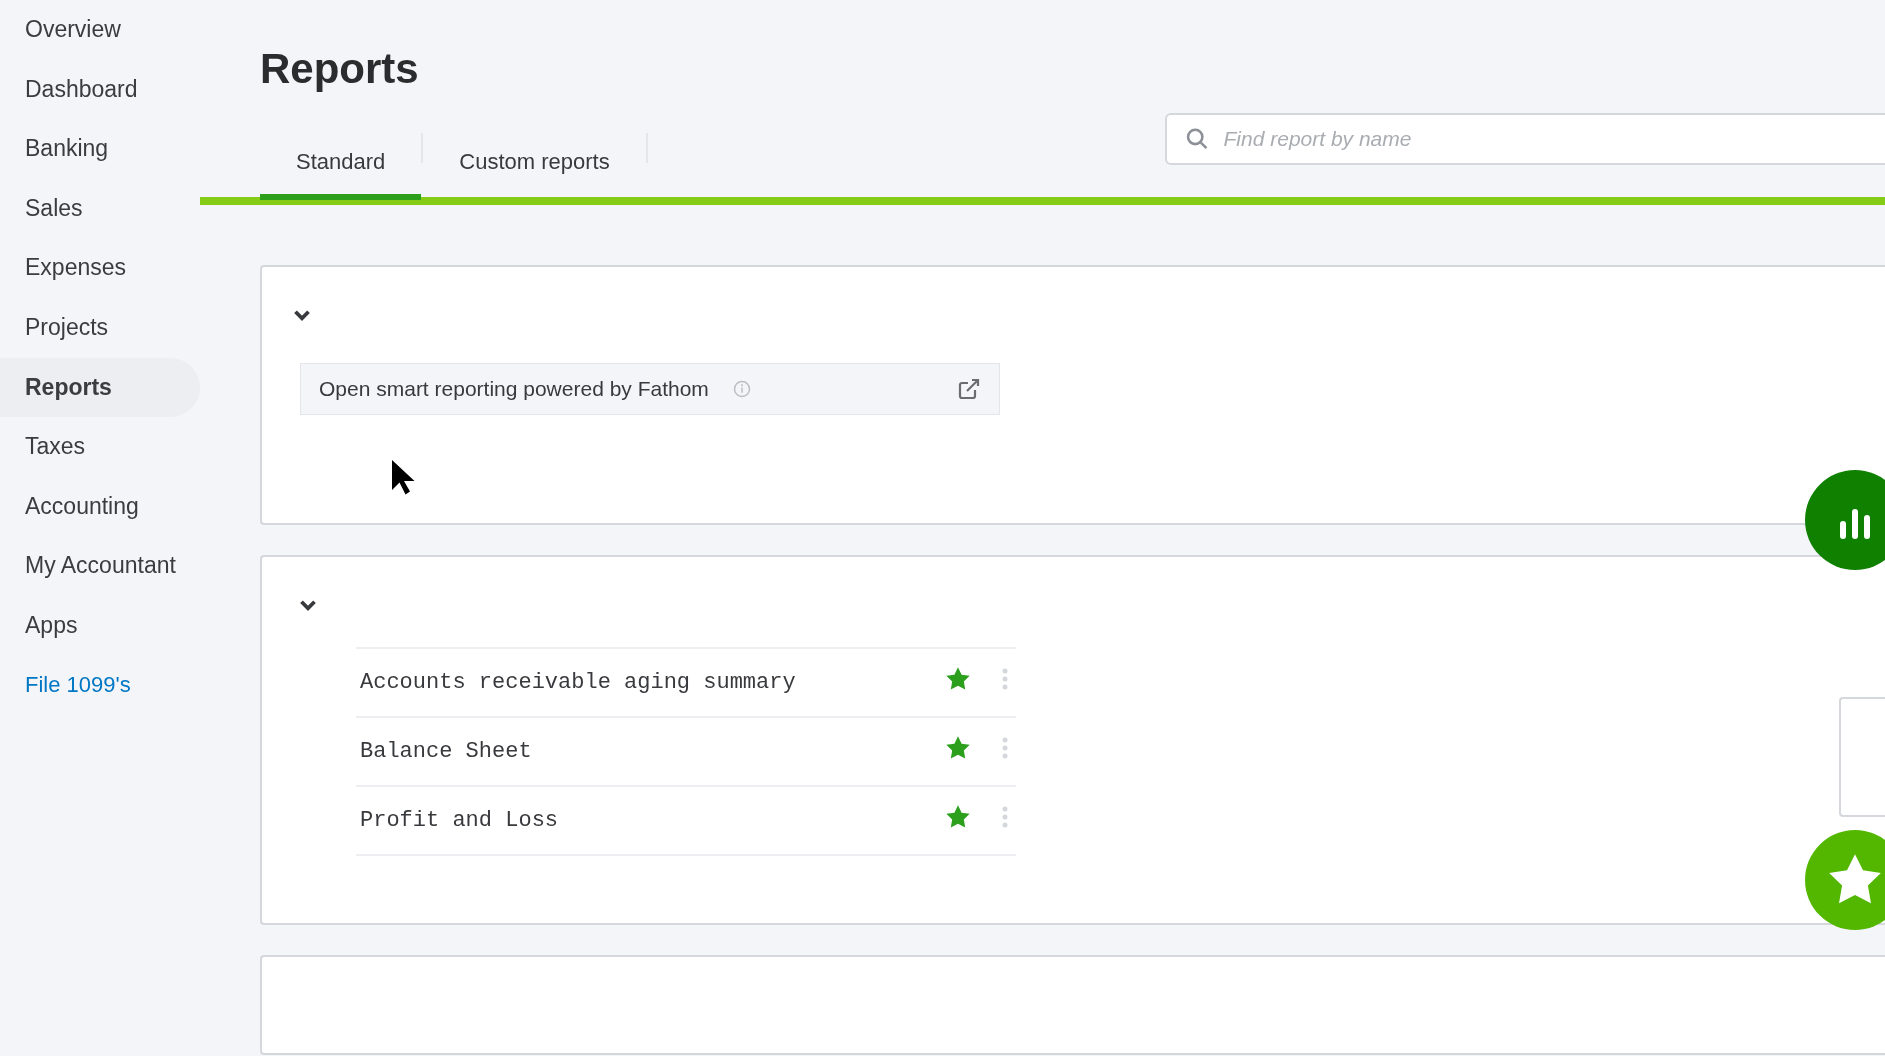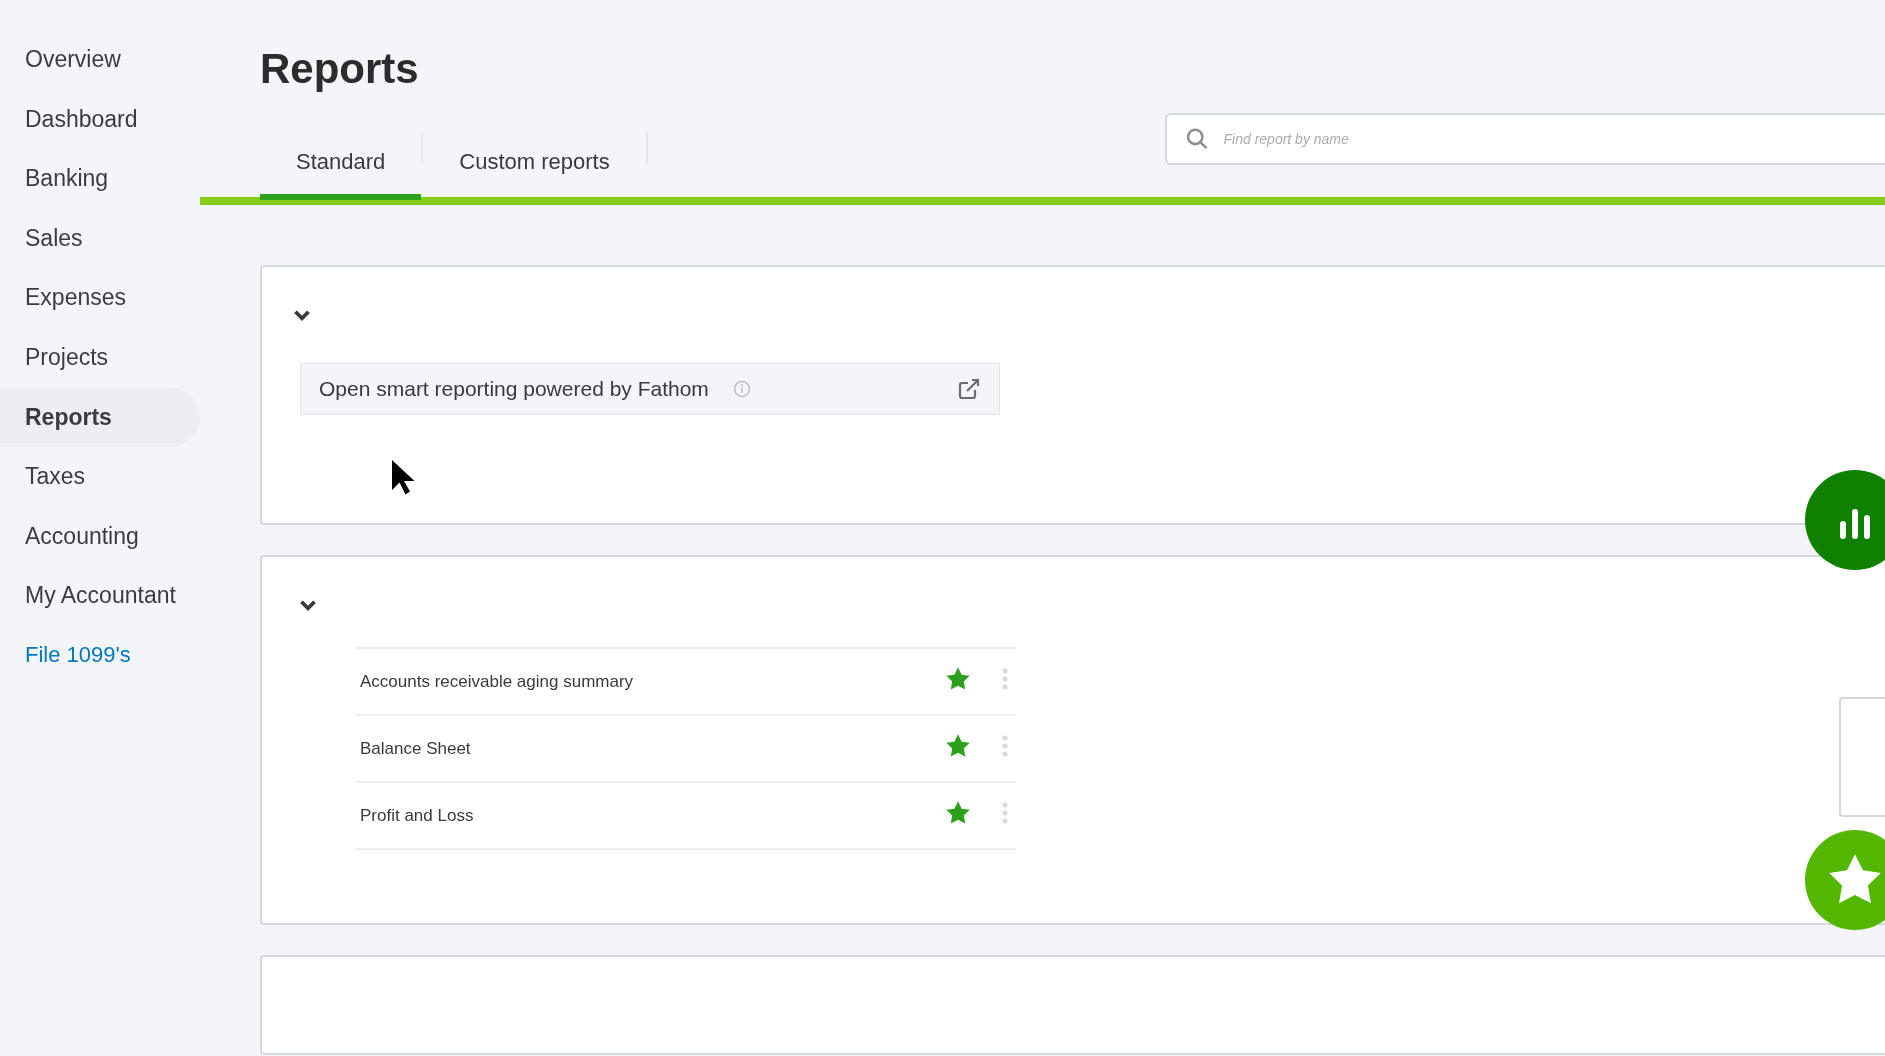--- a/index.html
+++ b/index.html
@@ -11,21 +11,20 @@
     height: 1056px;
     overflow: hidden;
     position: relative;
   }
   .sidebar {
     position: absolute;
     left: 0;
     top: 0;
     width: 200px;
     height: 100%;
-    padding-top: 30px;
     background: #f4f5f8;
   }
   .sidebar-item {
     padding: 16px 0 16px 25px;
     font-size: 23px;
     color: #3b3c3f;
     cursor: pointer;
     line-height: 1.2;
   }
   .sidebar-item.active {
@@ -89,21 +88,21 @@
     border-right: none;
     border-radius: 6px 0 0 6px;
     display: flex;
     align-items: center;
     padding: 0 18px;
     gap: 14px;
   }
   .search-wrap input {
     border: none;
     outline: none;
-    font-size: 14px;
+    font-size: 21px;
     font-style: italic;
     color: #8d9096;
     width: 100%;
     background: transparent;
   }
   .search-wrap input::placeholder {
     color: #a9acb1;
     font-style: italic;
   }
   .content {
@@ -145,22 +144,23 @@
   .report-list {
     margin: 24px 0 0 94px;
     width: 660px;
   }
   .report-row {
     display: flex;
     align-items: center;
     justify-content: space-between;
     padding: 16px 8px 16px 4px;
     border-bottom: 2px solid #eceef1;
-    font-size: 17px;
+    font-size: 22px;
     color: #393a3d;
+    font-family: Liberation Mono, monospace;
   }
   .report-row:first-child {
     border-top: 2px solid #eceef1;
   }
   .row-right {
     display: flex;
     align-items: center;
     gap: 30px;
   }
   .star { color: #2ca01c; cursor: pointer; }
@@ -208,20 +208,21 @@
   <div class="sidebar-item">Overview</div>
   <div class="sidebar-item">Dashboard</div>
   <div class="sidebar-item">Banking</div>
   <div class="sidebar-item">Sales</div>
   <div class="sidebar-item">Expenses</div>
   <div class="sidebar-item">Projects</div>
   <div class="sidebar-item active">Reports</div>
   <div class="sidebar-item">Taxes</div>
   <div class="sidebar-item">Accounting</div>
   <div class="sidebar-item">My Accountant</div>
+  <div class="sidebar-item">Apps</div>
   <div class="sidebar-item link">File 1099's</div>
 </div>
 
 <div class="main">
   <div class="page-title">Reports</div>
 
   <div class="tabs-row">
     <div class="tab active">Standard</div>
     <div class="tab-sep"></div>
     <div class="tab">Custom reports</div>

